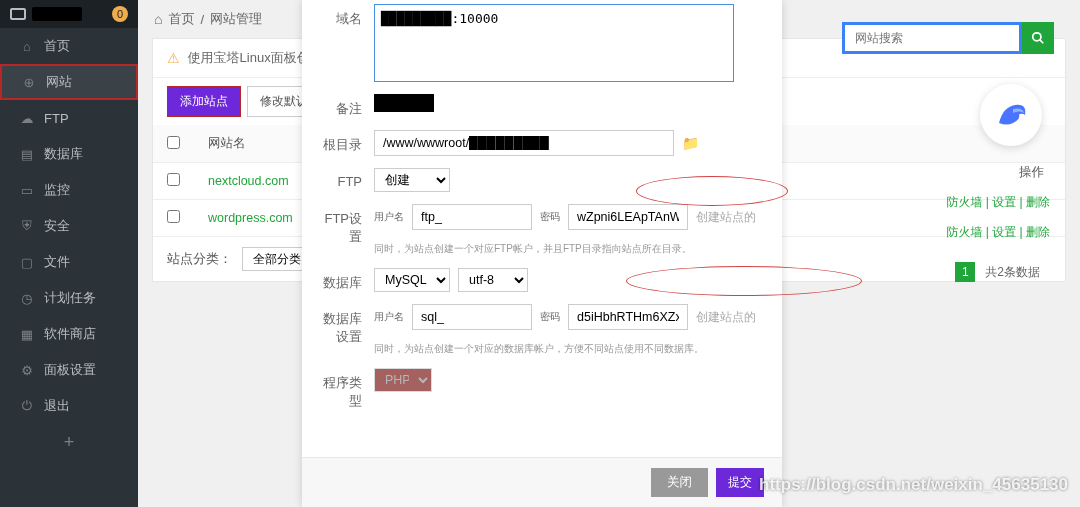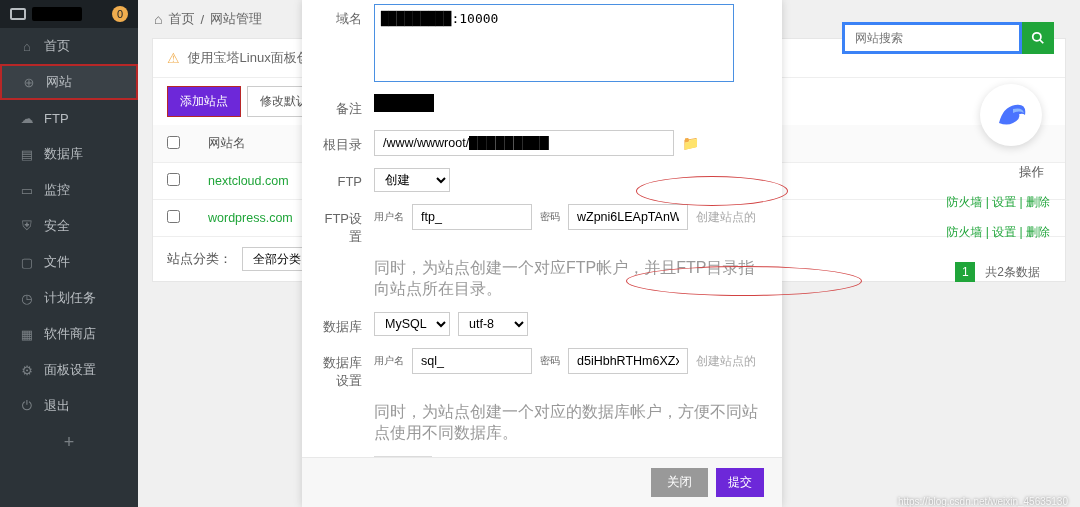--- a/index.html
+++ b/index.html
@@ -58,28 +58,28 @@
   .flabel { width: 62px; text-align: right; padding-right: 12px; color: #666; padding-top: 6px; font-size: 13px;}
   .fval { flex: 1; display: flex; align-items: center; gap: 8px; flex-wrap: wrap; }
   .fval textarea { width: 360px; height: 78px; border: 1px solid #4a90e2; padding: 6px; font-size: 13px; resize: none; outline: none;}
   .inp { border: 1px solid #ccc; padding: 5px 8px; font-size: 12.5px; }
   .inp.w-root { width: 300px; }
   .folder-ico { color: #444; cursor: pointer; font-size:14px;}
   .sel { border: 1px solid #ccc; padding: 3px 6px; font-size: 12.5px; background: #fff; }
   .sel.w76{width:76px;} .sel.w70{width:70px;} .sel.w58{width:58px;} .sel.dis{background:#7f1d1d;color:#999;}
   .sublabel { color: #666; font-size: 10px; }
   .subval.inp { width: 120px; }
-  .hint { color: #999; font-size: 16px; margin-top: 20px; }
+  .hint { color: #999; font-size: 10px; margin-top: 4px; }
   .side-hint { color: #aaa; font-size: 12px; }
   .circ { border: 1.6px solid #d24242; border-radius: 50%/50%; position: absolute; pointer-events: none; }
   .circ1 { top: 176px; left: 334px; width: 152px; height: 30px; }
   .circ2 { top: 266px; left: 324px; width: 236px; height: 30px; }
   .modal-foot { display: flex; justify-content: flex-end; gap: 8px; padding: 10px 18px; background:#f7f7f7; border-top:1px solid #e8e8e8;}
   .btn-grey2 { background:#999; color:#fff; border:none; padding:6px 16px; font-size:12.5px; cursor:pointer;}
-  .watermark { position: absolute; bottom: 0; right: 12px; color: rgba(255,255,255,0.85); font-size: 10px; text-shadow: 0 0 3px rgba(0,0,0,0.5); font-family: Arial,sans-serif;}
+  .watermark { position: absolute; bottom: 12px; right: 12px; color: rgba(255,255,255,0.85); font-size: 17px; text-shadow: 0 0 3px rgba(0,0,0,0.5); font-family: Arial,sans-serif; font-weight: bold;}
   .black-mask { background:#000; display:inline-block; height:14px; vertical-align:middle;}
 </style>
 </head>
 <body>
 
 <div class="app">
 
   <div class="sidebar">
     <div class="sidebar-top">
       <div class="monitor-icon"></div>

